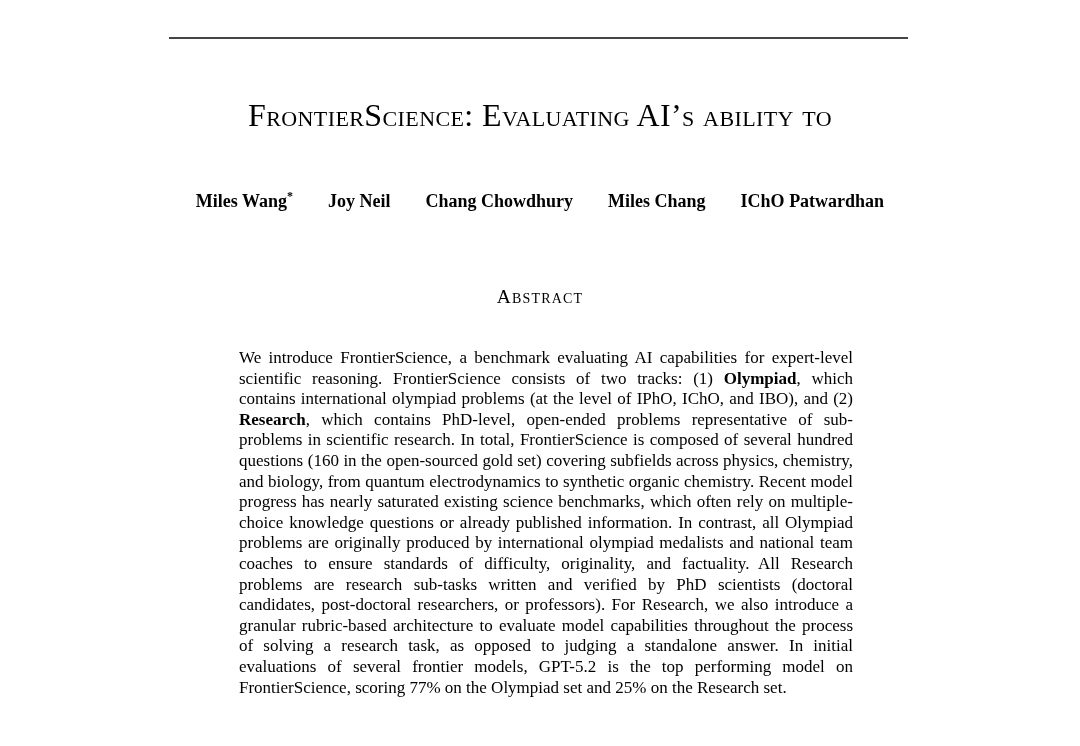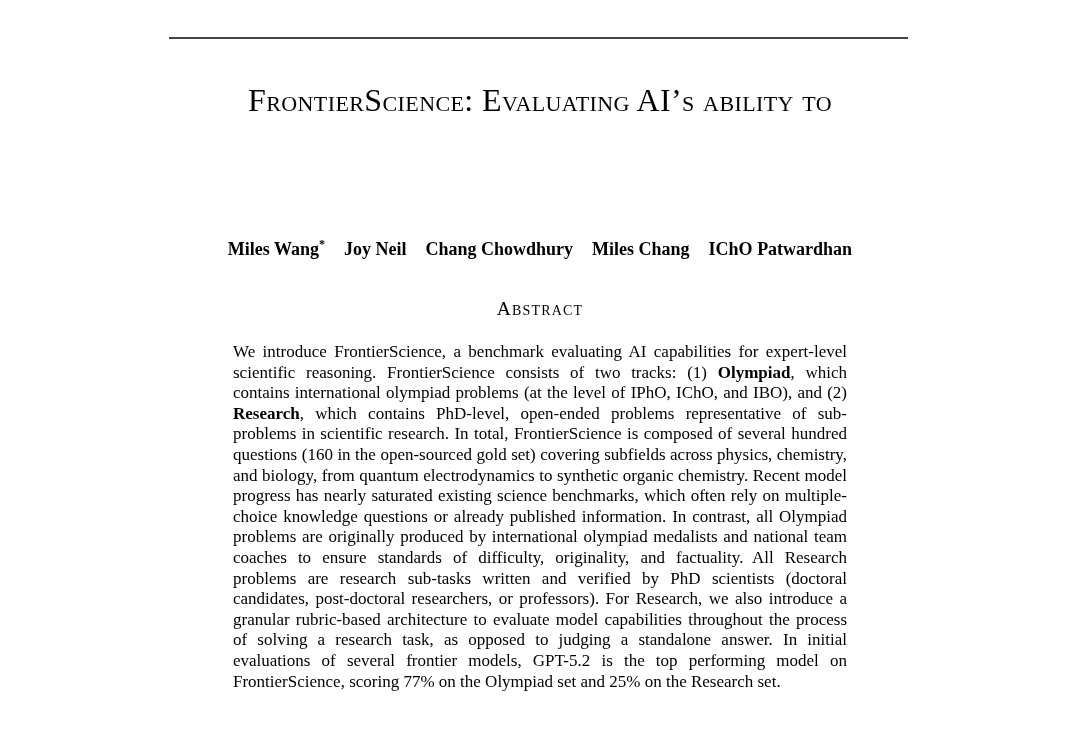--- a/index.html
+++ b/index.html
@@ -20,76 +20,75 @@
     position: absolute;
     left: 169px;
     top: 37px;
     width: 739px;
     height: 2px;
     background: #454545;
   }
   .paper-title {
     position: absolute;
     left: 0;
-    top: 79px;
+    top: 94px;
     width: 100%;
     margin: 0;
     text-align: center;
     font-weight: normal;
     font-size: 32px;
     line-height: 43px;
     font-variant: small-caps;
     letter-spacing: 0.4px;
   }
   .title-line { display: block; }
   .author-row {
     position: absolute;
     left: 0;
     top: 191px;
     width: 100%;
     display: flex;
     justify-content: center;
-    gap: 19px;
+    gap: 35px;
     font-weight: bold;
     font-size: 18px;
     line-height: 21px;
     white-space: nowrap;
-    margin-top: 48px;
   }
   .author-row sup {
     font-size: 12px;
     line-height: 0;
     font-weight: bold;
   }
   .affiliation {
     position: absolute;
     left: 0;
     top: 245px;
     width: 100%;
     text-align: center;
     font-size: 18px;
     line-height: 21px;
   }
   .abstract-heading {
     position: absolute;
     left: 0;
-    top: 297px;
+    top: 285px;
     width: 100%;
     text-align: center;
     font-size: 19.5px;
     line-height: 23px;
     font-variant: small-caps;
     letter-spacing: 1.2px;
   }
   .abstract-body {
     position: absolute;
     left: 233px;
     top: 342px;
     width: 614px;
-    margin: 0;
+    margin: 6px;
     font-size: 17px;
     line-height: 20.6px;
     text-align: justify;
   }
 </style>
 </head>
 <body>
 
 <div class="page">
   <div class="header-rule"></div>

